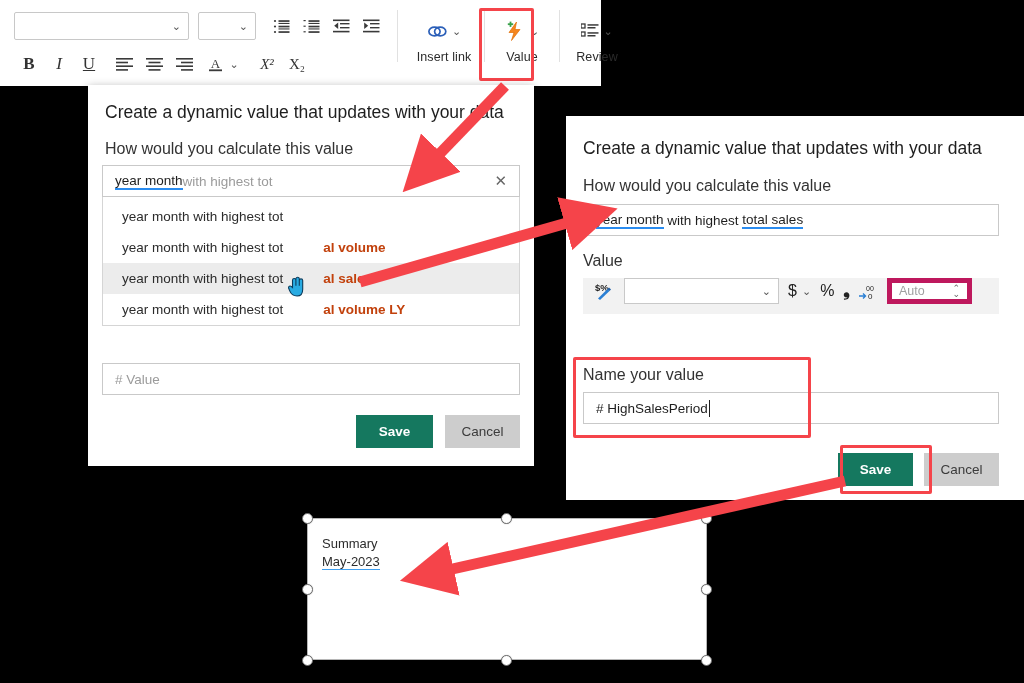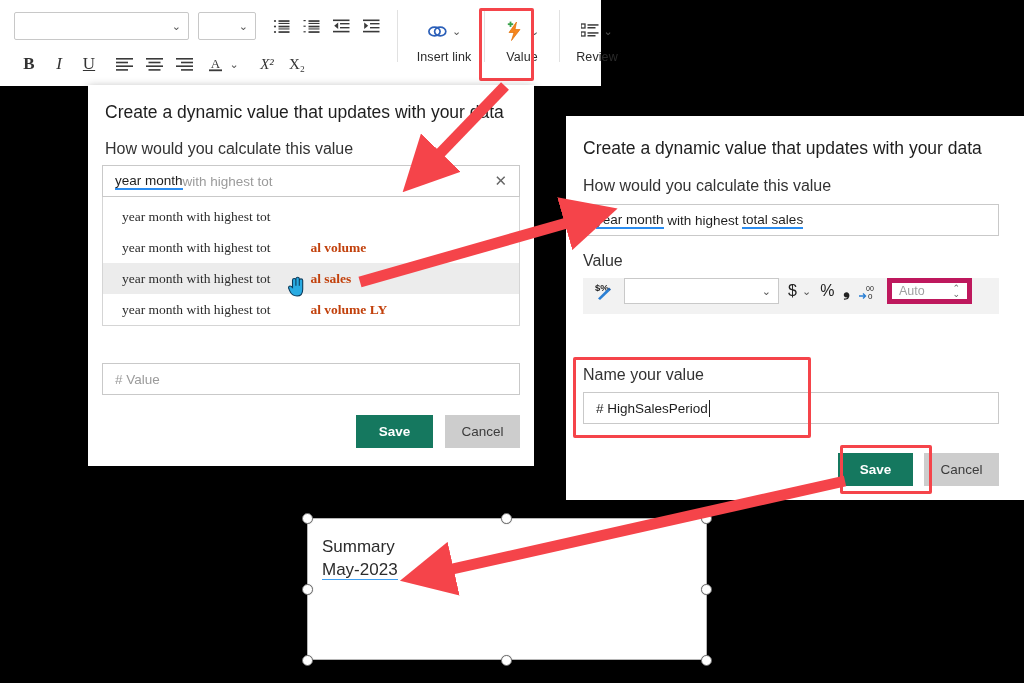--- a/index.html
+++ b/index.html
@@ -59,21 +59,21 @@
   .dlg-label { font-size:16px; color:#333; }
   .inp {
     border:1px solid #c9c9c9; background:#fff; height:32px;
     display:flex; align-items:center; padding:0 12px; font-size:13.5px; color:#1e1e1e;
   }
   .ph { color:#9b9b9b; }
   .tok { border-bottom:2.5px solid #2a8cf0; padding-bottom:0px; }
   .clear-x { margin-left:auto; color:#666; font-size:15px; }
 
   
-  .ddl { border:1px solid #d5d5d5; border-top:none; background:#fff;font-family:Liberation Serif, serif; }
+  .ddl { border:1px solid #d5d5d5; border-top:none; background:#fff; }
   .ddl-item {
     height:31px; display:flex; align-items:center; padding:0 19px;
     font-size:13.5px; color:#2b2b2b; position:relative;
   }
   .ddl-item.sel { background:#ececec; }
   .ddl-item b { font-weight:700; color:#c2410c;padding-left:40px; }
   .ddl-more { height:30px; display:flex; align-items:center; padding:0 19px; font-size:13.5px; color:#17705c; }
 
   .btn {
     height:33px; min-width:75px; display:flex; align-items:center; justify-content:center;
@@ -95,21 +95,21 @@
     display:flex; align-items:center; padding:0 7px; font-size:12.5px; color:#a0a0a0;
   }
   .spin { margin-left:auto; display:flex; flex-direction:column; line-height:6px; color:#666; font-size:9px; }
   .fmt-ic { font-size:15px; color:#222; display:flex; align-items:center; }
 
   
   #textbox {
     position:absolute; left:307px; top:518px; width:400px; height:142px;
     background:#fff; border:1px solid #b6b6b6;
   }
-  #tb-text { padding:16px 0 0 14px; font-size:17px; color:#2c2c2c; line-height:1.38; }
+  #tb-text { padding:16px 0 0 14px; font-size:13px; color:#2c2c2c; line-height:1.38; }
   #tb-text .u { border-bottom:1.5px solid #3f9ff0; }
   .handle {
     position:absolute; width:11px; height:11px; border-radius:50%;
     background:#fff; border:1.2px solid #6e6e6e; box-shadow:0 0 1px rgba(0,0,0,.4);
   }
 
   
   .arrows { position:absolute; inset:0; pointer-events:none; }
 </style>
 </head>

